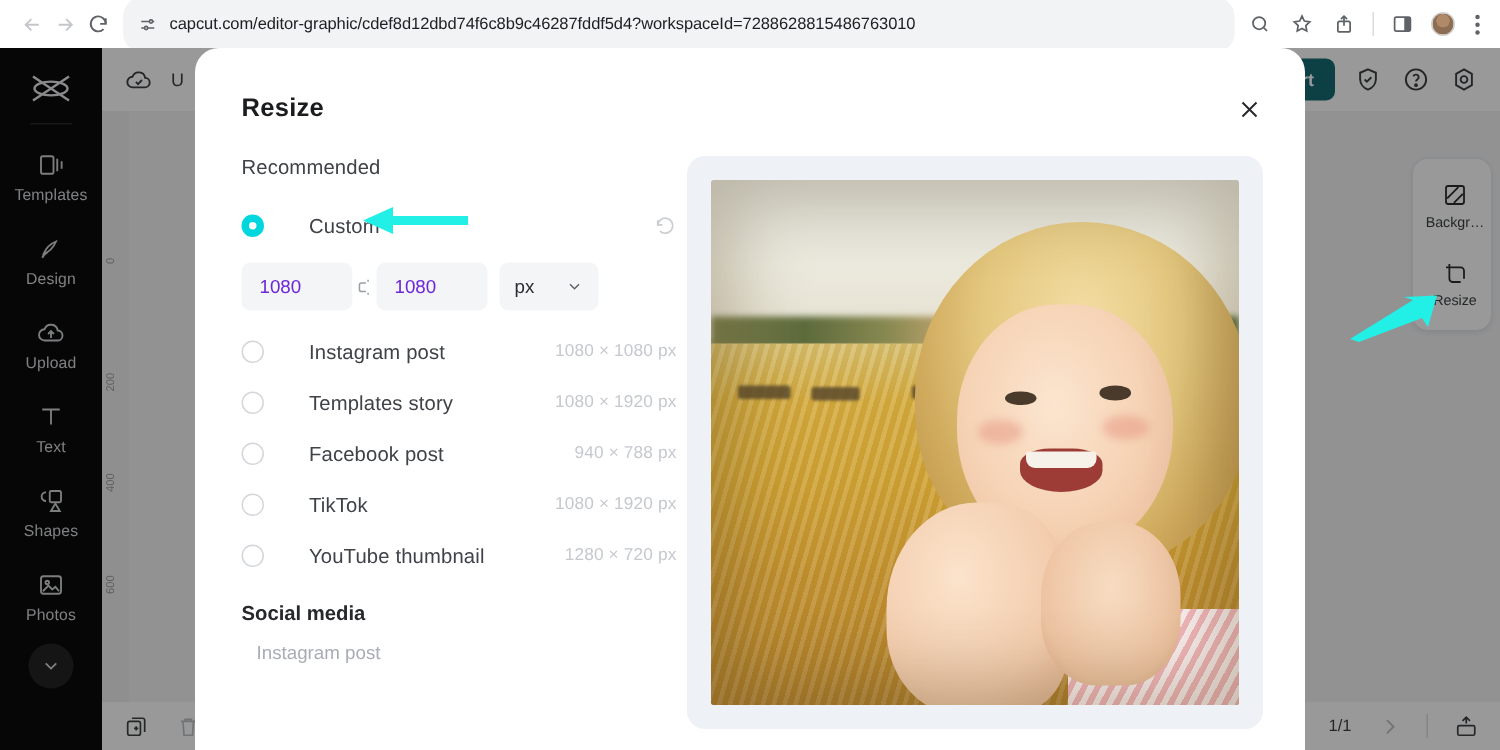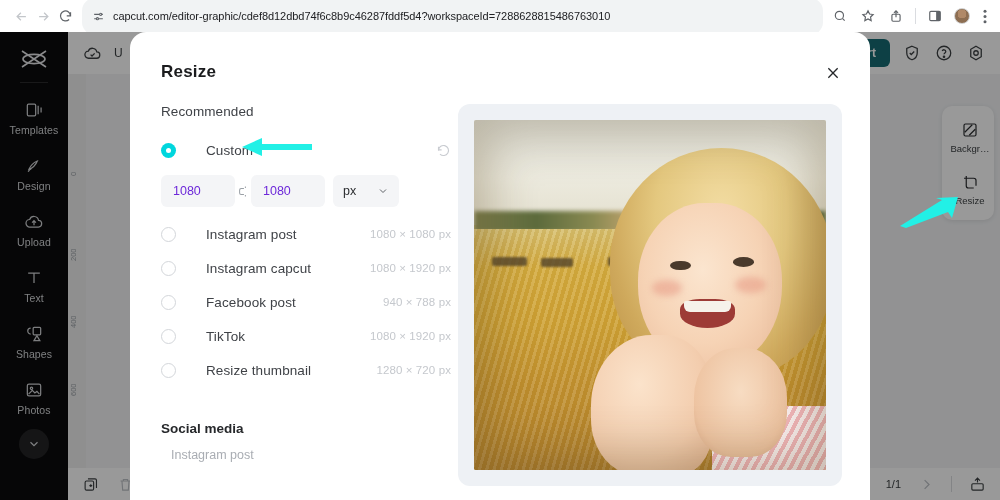--- a/index.html
+++ b/index.html
@@ -152,21 +152,21 @@
     position: absolute; left: 74px; top: 6px; width: 14px; height: 20px;
     background: #ffffff; border-radius: 3px;
     display: flex; align-items: center; justify-content: center; color: #9aa0a6; z-index: 2;
   }
   .unit-field {
     width: 66px; height: 32px; background: #f4f5f7; border-radius: 6px;
     display: flex; align-items: center; justify-content: space-between; padding: 0 10px;
   }
   .unit-field .u { font-size: 12.5px; color: #2b2d30; }
 
-  .sec2 { margin-top: 34px; }
+  .sec2 { margin-top: 14px; }
   .sec2-title { font-size: 13.5px; font-weight: bold; color: #26282b; margin-bottom: 12px; }
   .sec2-item { font-size: 12.5px; color: #a9adb3; padding-left: 10px; }
 
   
   .preview {
     position: absolute; left: 328px; top: 72px; width: 384px; height: 382px;
     background: #eef1f5; border-radius: 12px;
     display: flex; align-items: center; justify-content: center;
   }
   .photo {
@@ -524,36 +524,36 @@
         </div>
       </div>
 
       <div class="opt-row">
         <span class="radio"></span>
         <span class="opt-label">Instagram post</span>
         <span class="opt-dim">1080 × 1080 px</span>
       </div>
       <div class="opt-row">
         <span class="radio"></span>
-        <span class="opt-label">Instagram capcut</span>
+        <span class="opt-label">Templates story</span>
         <span class="opt-dim">1080 × 1920 px</span>
       </div>
       <div class="opt-row">
         <span class="radio"></span>
         <span class="opt-label">Facebook post</span>
         <span class="opt-dim">940 × 788 px</span>
       </div>
       <div class="opt-row">
         <span class="radio"></span>
         <span class="opt-label">TikTok</span>
         <span class="opt-dim">1080 × 1920 px</span>
       </div>
       <div class="opt-row">
         <span class="radio"></span>
-        <span class="opt-label">Resize thumbnail</span>
+        <span class="opt-label">YouTube thumbnail</span>
         <span class="opt-dim">1280 × 720 px</span>
       </div>
 
       <div class="sec2">
         <div class="sec2-title">Social media</div>
         <div class="sec2-item">Instagram post</div>
       </div>
     </div>
 
     <div class="preview">

